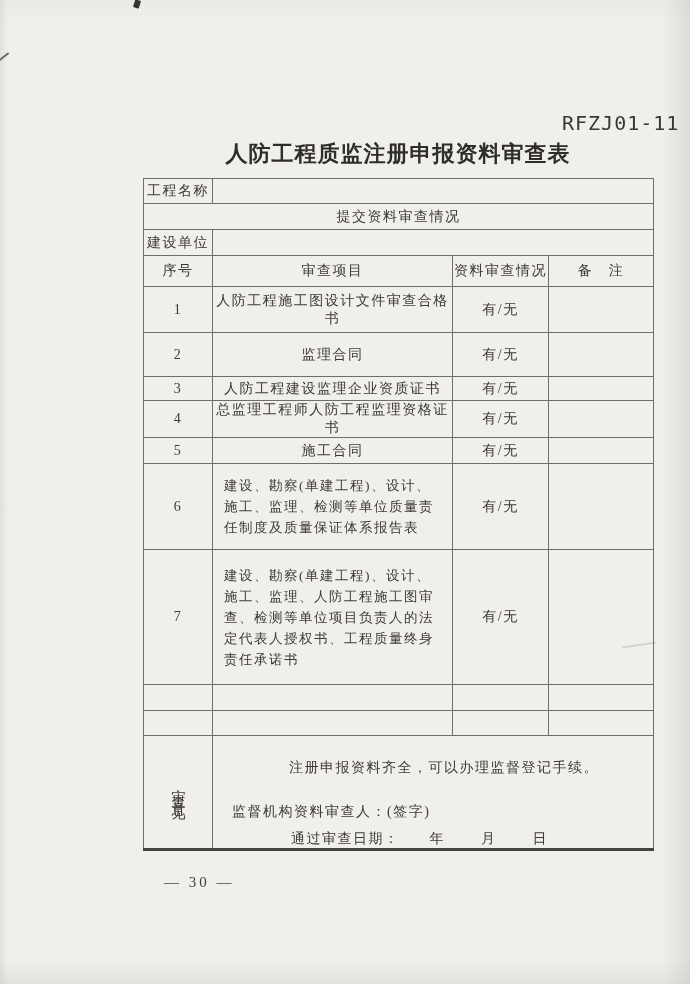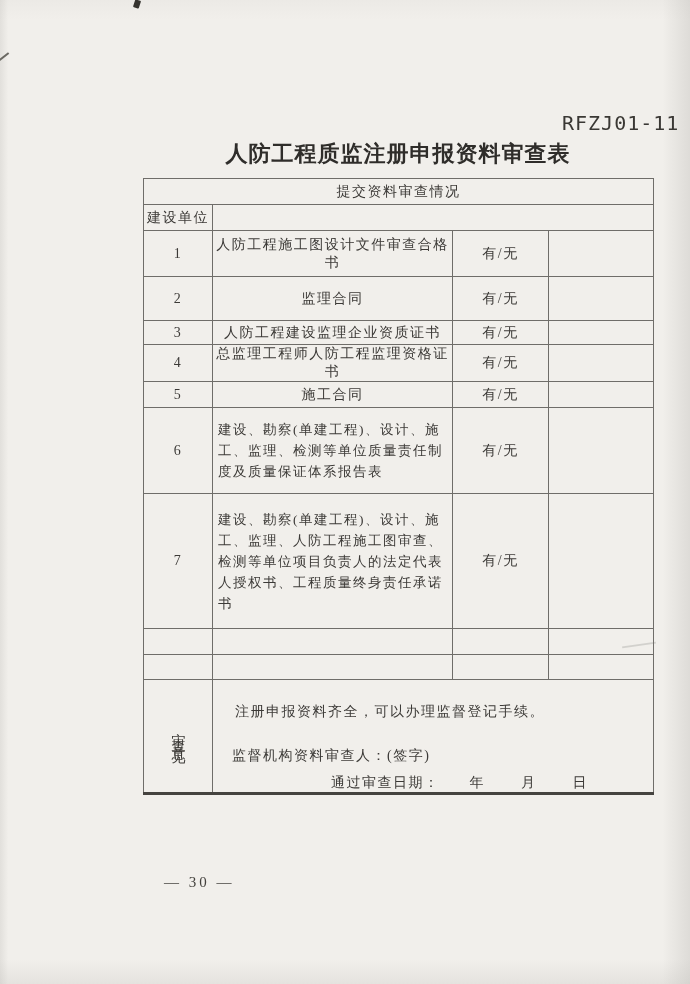--- a/index.html
+++ b/index.html
@@ -48,27 +48,27 @@
     border:1px solid #6f6d69;
     vertical-align:middle;
     letter-spacing:1.5px;
     color:#3c3a37;
     overflow:hidden;
   }
   table.form-table { border:1px solid #5c5a56; }
   tr.bottom-row td { border-bottom:3px solid #45433f; }
   .c { text-align:center; }
   .item-left { text-align:left; font-size:13.5px; line-height:21px;
-               padding:0 5px; letter-spacing:1px; }
+               padding:0 11px; letter-spacing:1px; }
   .status { letter-spacing:.5px; }
 
   .op-cell { vertical-align:top; letter-spacing:1px; }
-  .op-line1 { margin:22px 0 0 22px; }
+  .op-line1 { margin:22px 0 0 22px;text-align:center; }
   .op-line2 { margin:26px 0 0 19px; }
-  .op-line3 { margin:9px 0 0 118px; }
+  .op-line3 { margin:9px 0 0 78px; }
   .op-line3 .d1 { margin-left:30px; }
   .op-line3 .d2 { margin-left:36px; }
   .op-line3 .d3 { margin-left:36px; }
   .v-label-cell { text-align:center; }
   .v-label {
     display:inline-block;
     writing-mode:vertical-rl; text-orientation:upright;
     letter-spacing:6px; font-size:14px; line-height:1;
   }
 
@@ -95,26 +95,36 @@
   <div class="title">人防工程质监注册申报资料审查表</div>
 
   <table class="form-table">
     <colgroup>
       <col style="width:69px">
         <col style="width:240px">
         <col style="width:96px">
         <col style="width:105px">
     </colgroup>
     <tbody>
+      <tr style="height:25px">
+        <td class="c">工程名称</td>
+        <td colspan="3"></td>
+      </tr>
       <tr style="height:26px">
         <td colspan="4" class="c">提交资料审查情况</td>
       </tr>
       <tr style="height:26px">
         <td class="c">建设单位</td>
         <td colspan="3"></td>
+      </tr>
+      <tr style="height:31px">
+        <td class="c">序号</td>
+        <td class="c">审查项目</td>
+        <td class="c">资料审查情况</td>
+        <td class="c">备　注</td>
       </tr>
 
       <tr style="height:46px">
         <td class="c">1</td>
         <td class="c">人防工程施工图设计文件审查合格书</td>
         <td class="c status">有/无</td>
         <td></td>
       </tr>
       <tr style="height:44px">
         <td class="c">2</td>

